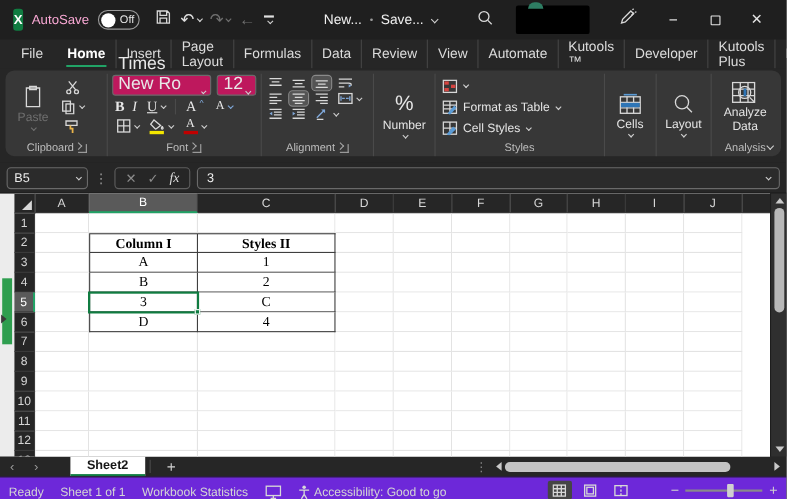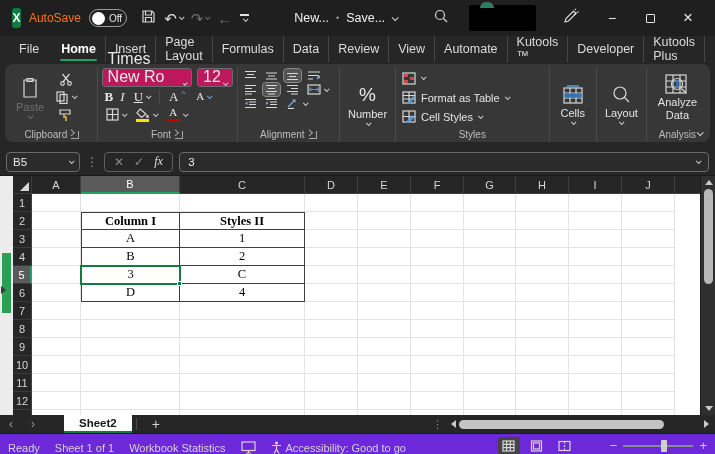--- a/index.html
+++ b/index.html
@@ -4,21 +4,21 @@
 <style>
   * { margin:0; padding:0; box-sizing:border-box; }
   html,body { width:715px; height:454px; overflow:hidden; background:#1f1f1f;
     font-family:"Liberation Sans", sans-serif; -webkit-font-smoothing:antialiased; }
   .app { width:715px; height:454px; display:flex; flex-direction:column; background:#262626; }
 
   
   .titlebar { height:36px; background:#1f1f1f; display:flex; align-items:center; padding:0 8px; gap:8px; flex:0 0 auto; }
   .xl-logo { width:20px; height:20px; background:#107C41; border-radius:3px; color:#fff; font-weight:bold;
     font-size:12px; display:flex; align-items:center; justify-content:center; margin-left:4px; }
-  .tb-text { color:#f97316; font-size:12px; }
+  .tb-text { color:#f9a8d4; font-size:12px; }
   .toggle { width:42px; height:18px; border:1px solid #9b9b9b; border-radius:9px; display:flex; align-items:center; padding:1px 4px 1px 2px; gap:4px; }
   .knob { width:13px; height:13px; background:#fff; border-radius:50%; }
   .toggle-state { color:#e6e6e6; font-size:10px; }
   .qat-btn { color:#e0e0e0; font-size:15px; line-height:1; display:flex; align-items:center; gap:2px; cursor:default; }
   .dim { color:#6f6f6f !important; }
   .dim * { color:#6f6f6f !important; border-color:#6f6f6f !important; }
   .cv { display:inline-block; width:5px; height:5px; border-right:1.4px solid #cfcfcf; border-bottom:1.4px solid #cfcfcf;
     transform:rotate(45deg) translateY(-1px); }
   .cv.small { width:4px; height:4px; }
   .qat-custom { display:flex; flex-direction:column; align-items:center; gap:2px; }

